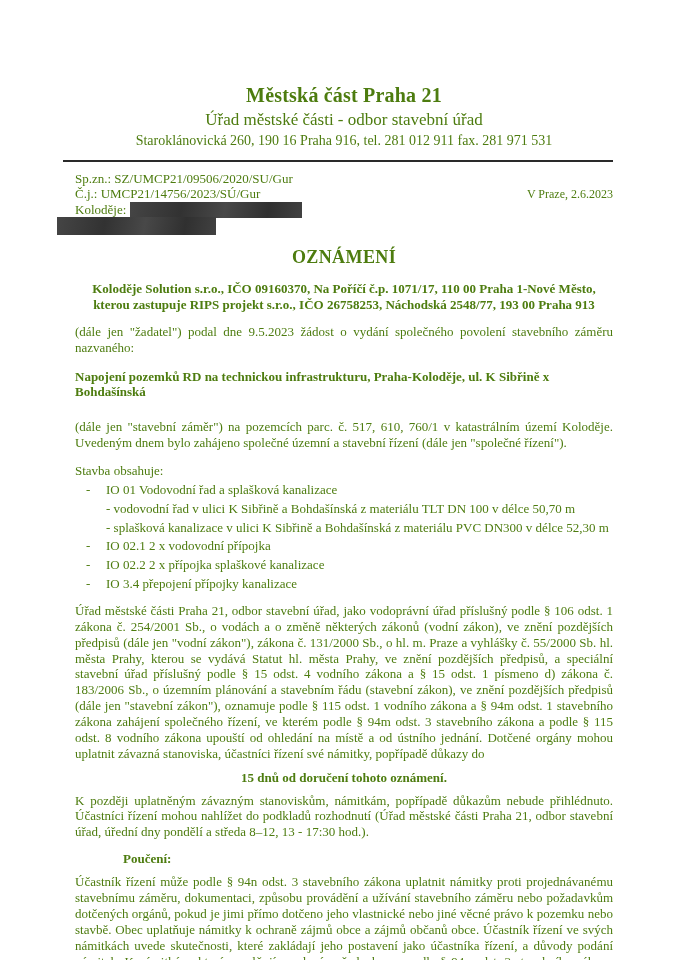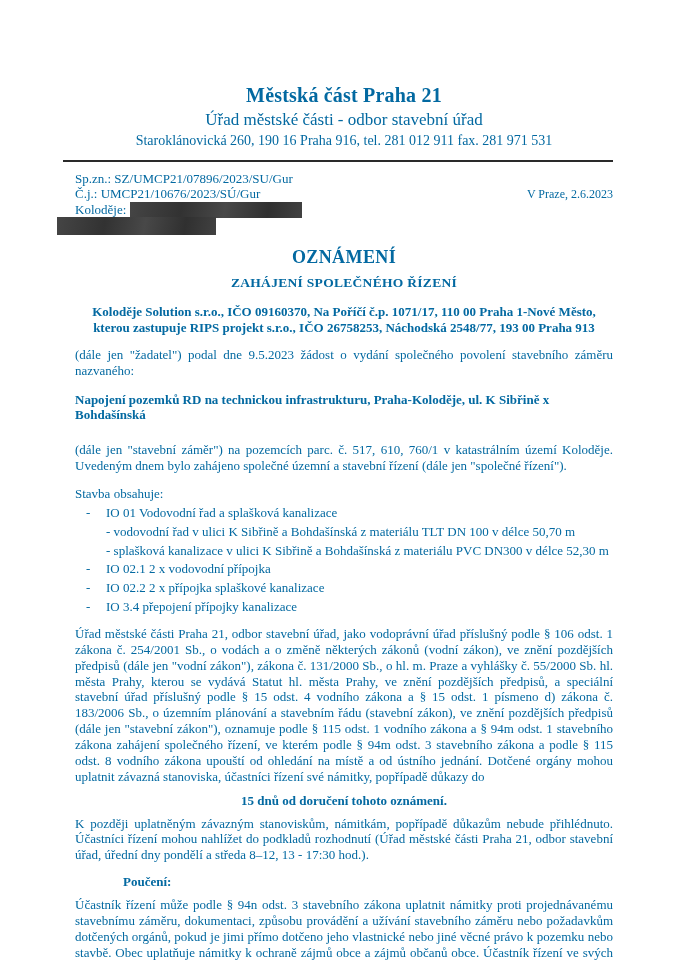--- a/index.html
+++ b/index.html
@@ -6,21 +6,21 @@
     margin: 0;
     padding: 0;
     background: #ffffff;
   }
   .page {
     position: relative;
     width: 679px;
     height: 960px;
     background: #ffffff;
     font-family: "Liberation Serif", "DejaVu Serif", serif;
-    color: #0369a1;
+    color: #4d7c0f;
     box-sizing: border-box;
     padding: 84px 66px 0 75px;
     overflow: hidden;
   }
   
   .letterhead { text-align: center; }
   .lh-title {
     font-size: 20px;
     font-weight: bold;
     line-height: 1.15;
@@ -143,32 +143,31 @@
 
   <div class="letterhead">
     <div class="lh-title">Městská část Praha 21</div>
     <div class="lh-sub">Úřad městské části - odbor stavební úřad</div>
     <div class="lh-addr">Staroklánovická 260, 190 16  Praha 916, tel. 281 012 911 fax. 281 971 531</div>
   </div>
 
   <hr class="rule">
 
   <div class="refblock">
-    <div class="ref-line">Sp.zn.: SZ/UMCP21/07896/2023/SU/Gur</div>
-    <div class="ref-line">Č.j.: UMCP21/10676/2023/SÚ/Gur</div>
+    <div class="ref-line">Sp.zn.: SZ/UMCP21/09506/2020/SU/Gur</div>
+    <div class="ref-line">Č.j.: UMCP21/14756/2023/SÚ/Gur</div>
     <div class="vyrizuje-row">
       <span>Koloděje:</span>
       <span class="redact redact-1"></span>
     </div>
     <span class="redact redact-2"></span>
     <div class="place-date">V Praze, 2.6.2023</div>
   </div>
 
   <div class="notice-title">OZNÁMENÍ</div>
-  <div class="notice-sub">ZAHÁJENÍ SPOLEČNÉHO ŘÍZENÍ</div>
 
   <div class="para applicant">Koloděje Solution s.r.o., IČO 09160370, Na Poříčí č.p. 1071/17, 110 00  Praha 1-Nové Město, kterou zastupuje RIPS  projekt  s.r.o., IČO 26758253, Náchodská 2548/77, 193 00  Praha 913</div>
 
   <div class="para">(dále jen "žadatel") podal dne 9.5.2023 žádost o vydání společného povolení stavebního záměru nazvaného:</div>
 
   <div class="para project-name">Napojení pozemků RD na technickou infrastrukturu, Praha-Koloděje, ul. K Sibřině x Bohdašínská</div>
 
   <div class="para para-parcels">(dále jen "stavební záměr") na pozemcích parc. č. 517, 610, 760/1 v katastrálním území Koloděje. Uvedeným dnem bylo zahájeno společné územní a stavební řízení (dále jen "společné řízení").</div>
 
   <div class="para stavba-label">Stavba obsahuje:</div>

